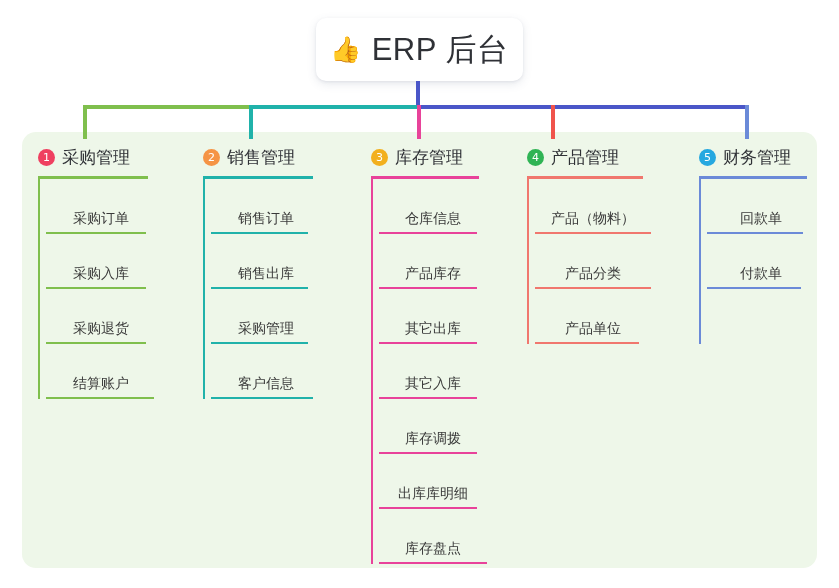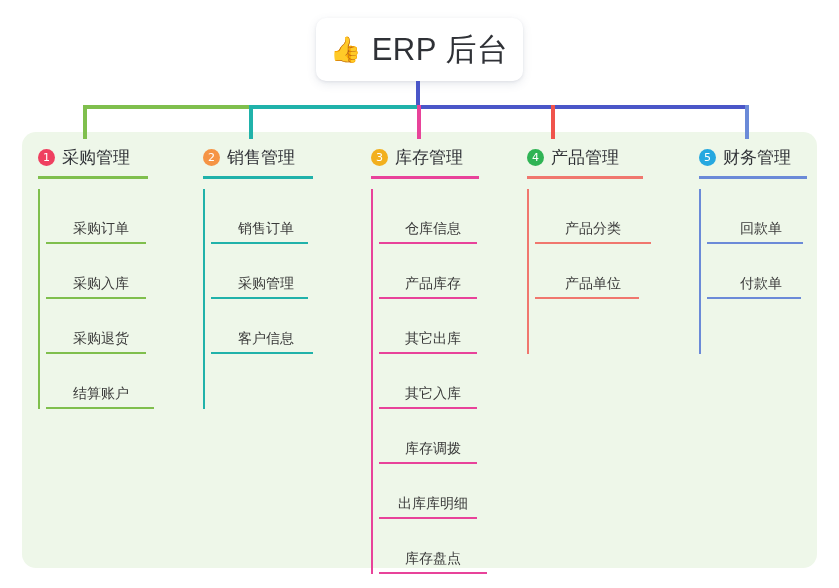--- a/index.html
+++ b/index.html
@@ -63,21 +63,21 @@
   .badge{
     width:17px;height:17px;border-radius:50%;
     display:inline-flex;align-items:center;justify-content:center;
     color:#fff;font-size:11px;line-height:1;flex:none;
     font-family:"DejaVu Sans",sans-serif;
   }
   .head-label{font-size:17px;color:#2f3136;}
   .head-rule{height:3px;margin-top:8px;width:100%;}
 
   
-  .items{position:relative;margin-top:10px;padding-left:8px;}
+  .items{position:relative;margin-top:0;padding-left:8px;}
   .spine{position:absolute;left:0;top:0;width:2px;}
   .item{
     position:relative;height:55px;box-sizing:border-box;
     display:flex;align-items:flex-end;justify-content:center;
   }
   .item-label{
     font-size:14px;color:#3a3a3a;white-space:nowrap;
     padding-bottom:6px;padding-left:8px;
   }
   .item-rule{
@@ -151,20 +151,24 @@
           <span class="head-label">销售管理</span>
         </div>
         <div class="head-rule" style="background: rgb(32, 178, 170);"></div>
         <div class="items">
           <div class="spine" style="background: rgb(32, 178, 170); height: 220px;"></div>
           <div class="item">
             <span class="item-label">销售订单</span>
             <div class="item-rule" style="background: rgb(32, 178, 170);"></div>
           </div>
           <div class="item">
+            <span class="item-label">销售出库</span>
+            <div class="item-rule" style="background: rgb(32, 178, 170);"></div>
+          </div>
+          <div class="item">
             <span class="item-label">采购管理</span>
             <div class="item-rule" style="background: rgb(32, 178, 170);"></div>
           </div>
           <div class="item">
             <span class="item-label">客户信息</span>
             <div class="item-rule" style="background: rgb(32, 178, 170);"></div>
           </div>
         </div>
       </div>
       <div class="col col-3">
@@ -207,20 +211,24 @@
       </div>
       <div class="col col-4">
         <div class="col-head">
           <span class="badge" style="background: rgb(48, 180, 85);">4</span>
           <span class="head-label">产品管理</span>
         </div>
         <div class="head-rule" style="background: rgb(240, 119, 110);"></div>
         <div class="items">
           <div class="spine" style="background: rgb(240, 119, 110); height: 165px;"></div>
           <div class="item">
+            <span class="item-label">产品（物料）</span>
+            <div class="item-rule" style="background: rgb(240, 119, 110);"></div>
+          </div>
+          <div class="item">
             <span class="item-label">产品分类</span>
             <div class="item-rule" style="background: rgb(240, 119, 110);"></div>
           </div>
           <div class="item">
             <span class="item-label">产品单位</span>
             <div class="item-rule" style="background: rgb(240, 119, 110);"></div>
           </div>
         </div>
       </div>
       <div class="col col-5">

